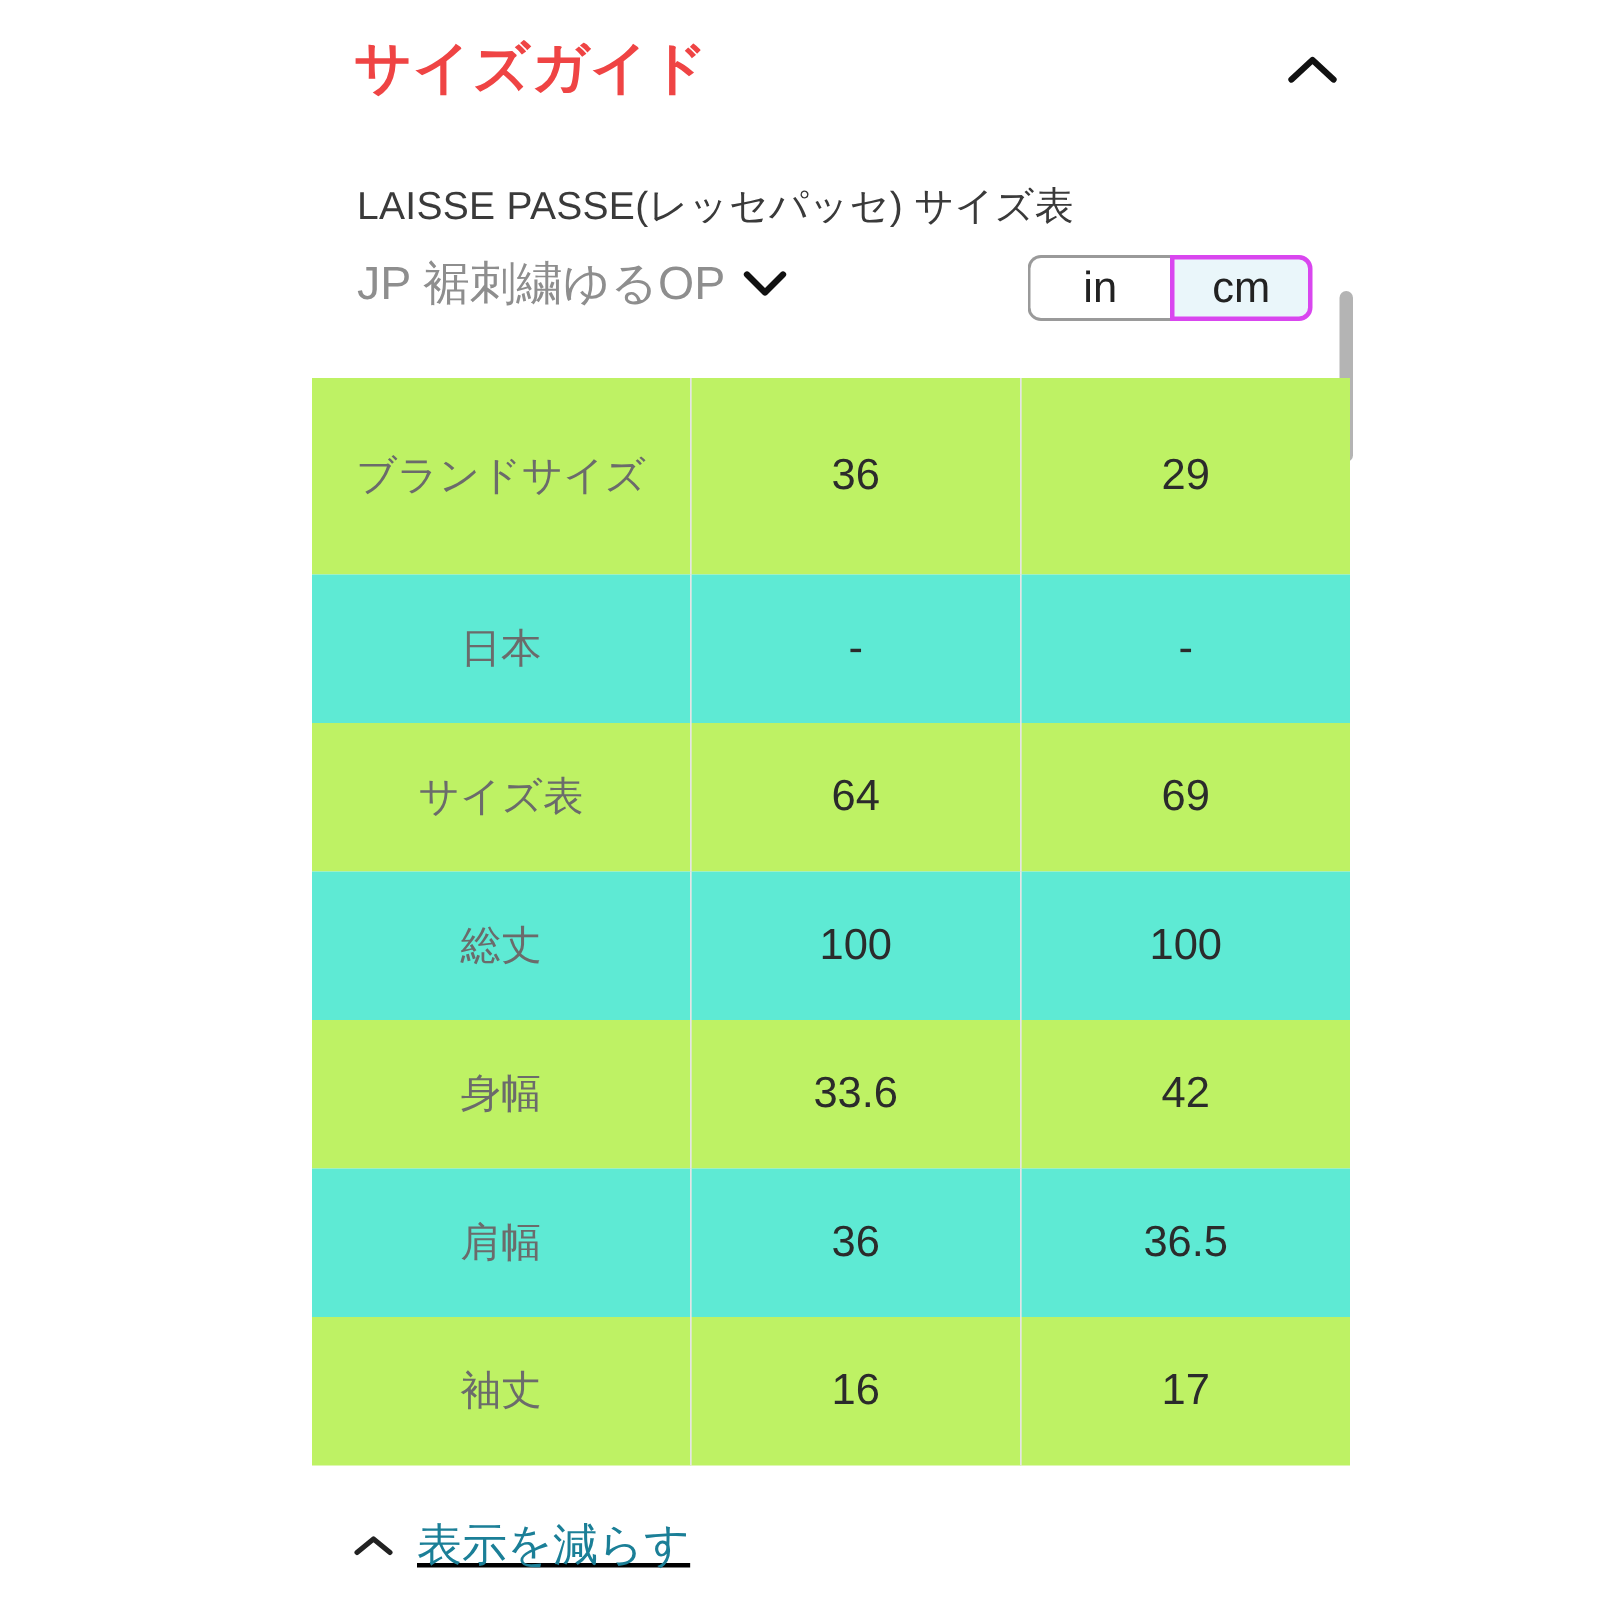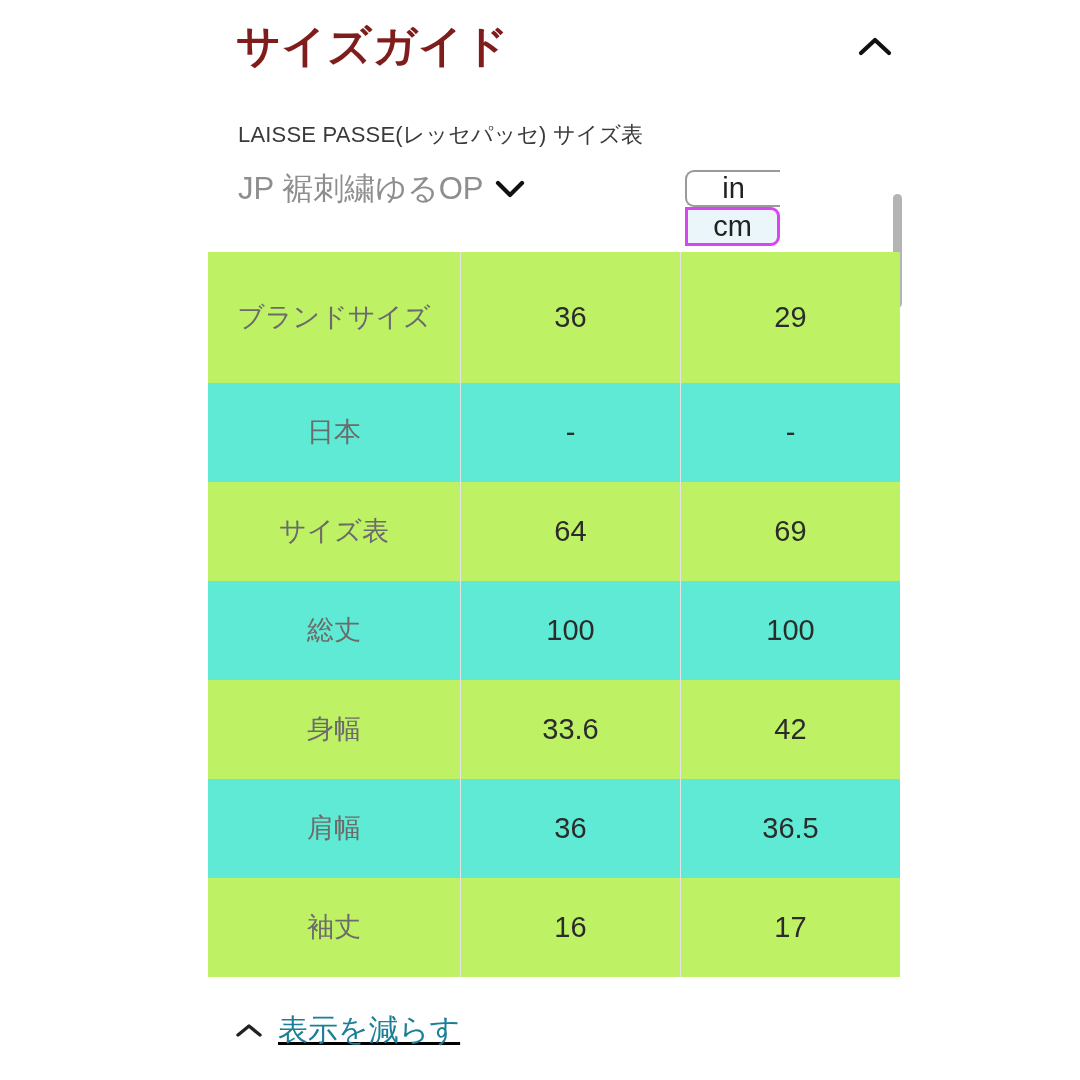--- a/index.html
+++ b/index.html
@@ -29,44 +29,44 @@
     position: absolute;
     left: 236px;
     top: 10px;
     width: 662px;
     height: 72px;
     display: flex;
     align-items: center;
     justify-content: space-between;
   }
   .guide-title {
-    font-size: 44px;
+    font-size: 38px;
     font-weight: bold;
-    color: #7f1d1d;
+    color: #ef4444;
     letter-spacing: 0.5px;
     line-height: 1;
   }
   .collapse-btn {
     width: 46px;
     height: 46px;
     display: flex;
     align-items: center;
     justify-content: center;
     cursor: pointer;
   }
   .chev {
     display: block;
   }
 
   
   .table-caption {
     position: absolute;
     left: 238px;
     top: 120px;
-    font-size: 22px;
+    font-size: 26px;
     color: #3a3a3a;
     letter-spacing: 0.2px;
     white-space: nowrap;
   }
   .variant-row {
     position: absolute;
     left: 238px;
     top: 168px;
     display: flex;
     align-items: center;
@@ -80,21 +80,20 @@
   }
 
   
   .unit-toggle {
     position: absolute;
     left: 685px;
     top: 170px;
     display: flex;
     height: 44px;
     align-items: stretch;
-    flex-direction: column;
   }
   .unit-btn {
     width: 95px;
     display: flex;
     align-items: center;
     justify-content: center;
     font-size: 29px;
     color: #222222;
     box-sizing: border-box;
     cursor: pointer;

